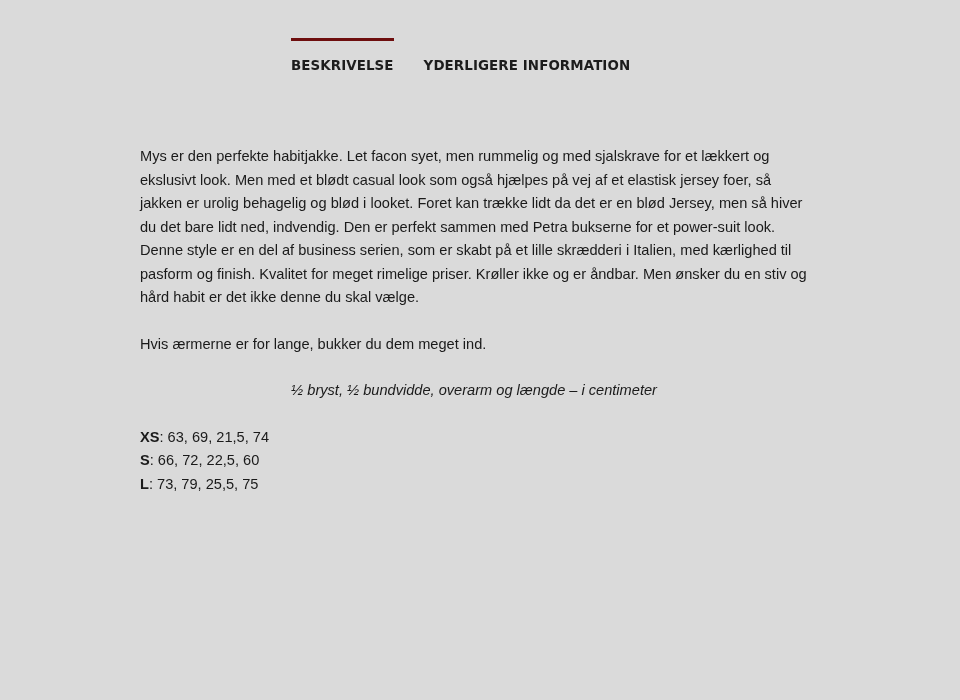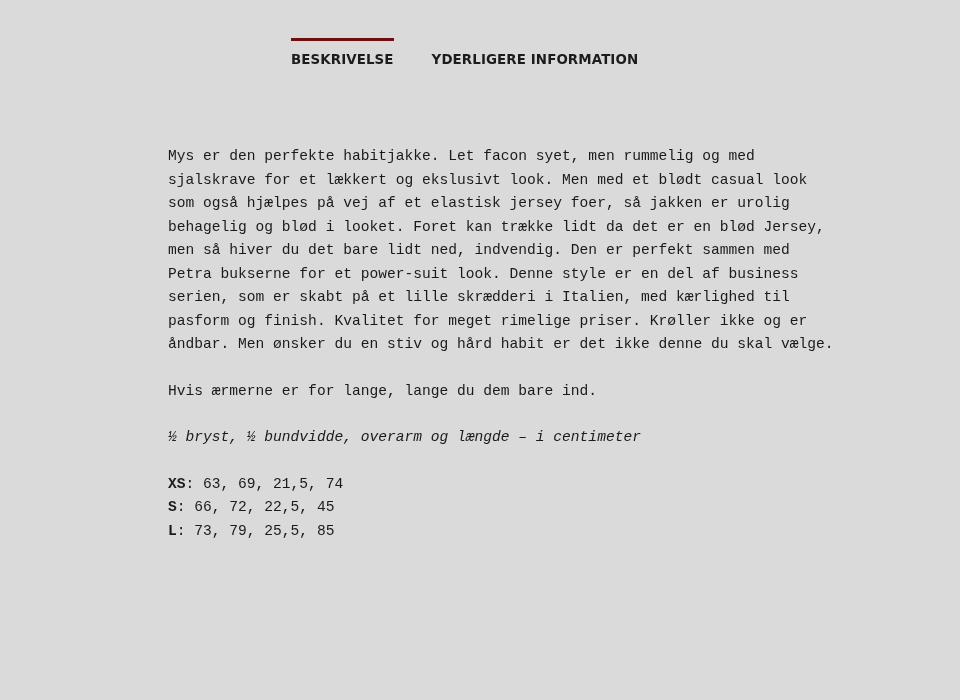--- a/index.html
+++ b/index.html
@@ -22,78 +22,78 @@
       display: flex;
       align-items: flex-start;
     }
     .tab {
       position: relative;
       font-family: "DejaVu Sans", sans-serif;
       font-weight: bold;
       font-size: 13.4px;
       letter-spacing: 0.1px;
       color: #1c1c1c;
-      padding-top: 14px;
+      padding-top: 20px;
       cursor: pointer;
       white-space: nowrap;
     }
     .tab.active::before {
       content: "";
       position: absolute;
       left: 0;
       right: 0;
       top: 0;
       height: 3px;
       background: var(--accent, #6e0e0e);
     }
     .tab + .tab {
-      margin-left: 38px;
+      margin-left: 30px;
     }
     .content {
       position: absolute;
       left: 140px;
       top: 145px;
       width: 668px;
-      font-family: Liberation Mono, monospace;
+      font-family: Liberation Sans, sans-serif;
       font-size: 14.6px;
       line-height: 23.5px;
       color: #1a1a1a;
-      margin-left: 28px;
     }
     .content p {
       margin: 0 0 23px 0;
     }
     .content p.tight {
       margin: 0;
     }
     .heading {
       font-weight: bold;
       letter-spacing: 0.3px;
     }
     .italic {
       font-style: italic;
+      text-align: center;
     }
     .size-label {
       font-weight: bold;
     }
   </style>
 </head>
 <body style="background: rgb(218, 218, 218);">
 
 <div class="tabs">
   <div class="tab active">
     <span>BESKRIVELSE</span>
   </div>
   <div class="tab">
     <span>YDERLIGERE INFORMATION</span>
   </div>
 </div>
 
 <div class="content">
   <p>Mys er den perfekte habitjakke. Let facon syet, men rummelig og med sjalskrave for et lækkert og ekslusivt look. Men med et blødt casual look som også hjælpes på vej af et elastisk jersey foer, så jakken er urolig behagelig og blød i looket. Foret kan trække lidt da det er en blød Jersey, men så hiver du det bare lidt ned, indvendig.  Den er perfekt sammen med Petra bukserne for et power-suit look. Denne style er en del af business serien, som er skabt på et lille skrædderi i Italien, med kærlighed til pasform og finish. Kvalitet for meget rimelige priser. Krøller ikke og er åndbar. Men ønsker du en stiv og hård habit er det ikke denne du skal vælge.</p>
-  <p>Hvis ærmerne er for lange, lange du dem bare ind.</p>
+  <p>Hvis ærmerne er for lange, bukker du dem meget ind.</p>
   <p class="italic">½ bryst, ½ bundvidde, overarm og længde – i centimeter</p>
   <div>
     <p class="tight"><span class="size-label">XS</span><span>: 63, 69, 21,5, 74</span></p>
-    <p class="tight"><span class="size-label">S</span><span>: 66, 72, 22,5, 45</span></p>
-    <p class="tight"><span class="size-label">L</span><span>: 73, 79, 25,5, 85</span></p>
+    <p class="tight"><span class="size-label">S</span><span>: 66, 72, 22,5, 60</span></p>
+    <p class="tight"><span class="size-label">L</span><span>: 73, 79, 25,5, 75</span></p>
   </div>
 </div>
 
 </body></html>

